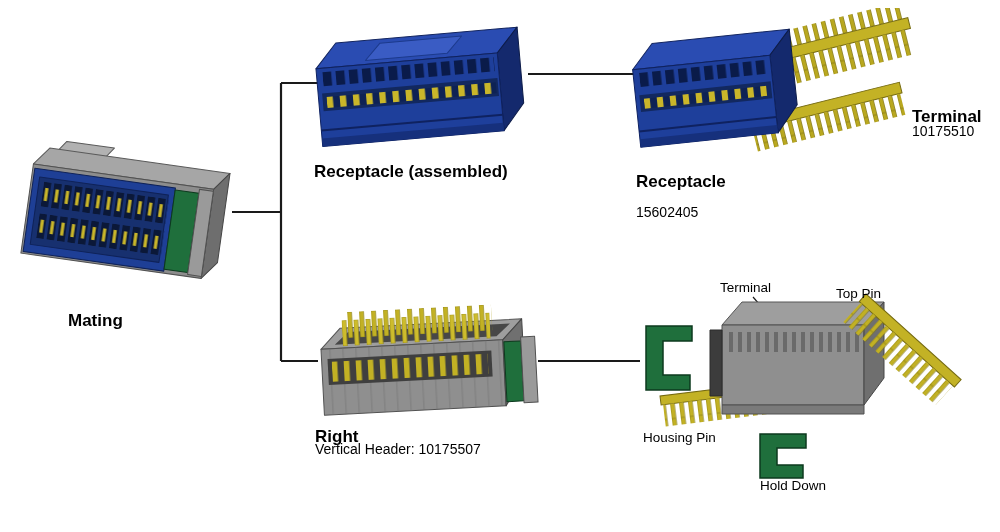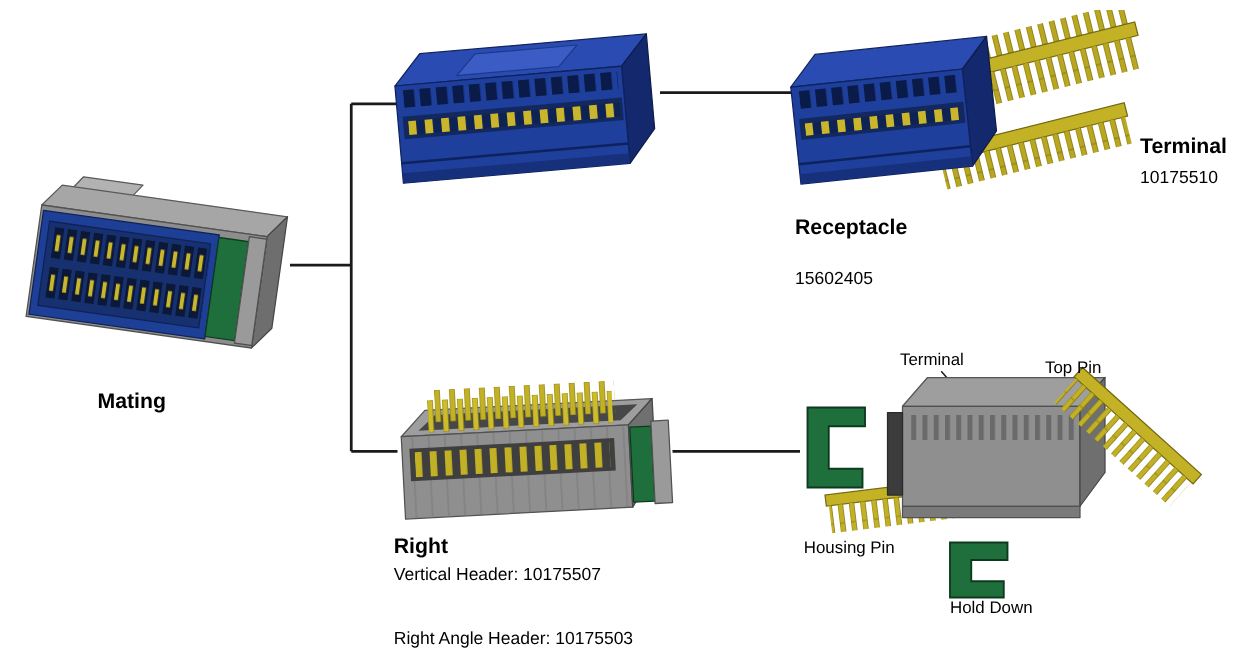--- a/index.html
+++ b/index.html
@@ -4,21 +4,21 @@
 <style>
   * { margin:0; padding:0; box-sizing:border-box; }
   html,body { background:#ffffff; }
   body { font-family:"Liberation Sans", sans-serif; color:#000; }
   .canvas {
     position:relative; width:1000px; height:532px;
     background:#ffffff; overflow:hidden;
   }
   .abs { position:absolute; }
   .title { font-weight:bold; font-size:17px; line-height:1.1; white-space:nowrap; }
-  .pn    { font-size:14px; line-height:1.1; white-space:nowrap;margin-top:10px; }
+  .pn    { font-size:14px; line-height:1.1; white-space:nowrap; }
   .tag   { font-size:13.5px; line-height:1.1; white-space:nowrap; }
   svg { display:block; }
 </style>
 </head>
 <body>
 
 <div class="canvas">
 
   <svg class="abs" style="left:0;top:0" width="1000" height="532" viewBox="0 0 1000 532">
     <path d="M232,212 H281 M281,83 V361 M281,83 H318 M281,361 H318 M528,74 H638 M538,361 H640" stroke="#1a1a1a" stroke-width="2.2" fill="none"></path>
@@ -155,31 +155,31 @@
       <rect x="92" y="125" width="142" height="9" fill="#7a7a7a" stroke="#515151"></rect>
     </g>
     <g transform="translate(236,14) rotate(42)">
       <rect x="0" y="0" width="128" height="10" fill="#c3b225" stroke="#756a10"></rect>
       <rect x="2" y="10" width="124" height="26" fill="url(#teethB)"></rect>
     </g>
     <path d="M16,46 h46 v15 h-29 v34 h27 v15 h-44 z" fill="#1f6f3c" stroke="#0d3a1e" stroke-width="1.5"></path>
     <path d="M130,154 h46 v14 h-29 v17 h26 v13 h-43 z" fill="#1f6f3c" stroke="#0d3a1e" stroke-width="1.5"></path>
   </svg>
 
-  <div class="abs title" style="left:78px;top:312px">Mating</div>
+  <div class="abs title" style="left:68px;top:312px">Mating</div>
 
+  <div class="abs title" style="left:314px;top:163px">Receptacle (assembled)</div>
 
   <div class="abs title" style="left:636px;top:173px">Receptacle</div>
   <div class="abs pn" style="left:636px;top:205px">15602405</div>
 
   <div class="abs title" style="left:912px;top:108px">Terminal</div>
   <div class="abs pn" style="left:912px;top:124px">10175510</div>
 
   <div class="abs title" style="left:315px;top:428px">Right</div>
   <div class="abs pn" style="left:315px;top:442px">Vertical Header: 10175507</div>
-  <div class="abs pn" style="left:315px;top:493px">Right Angle Header: 10175503</div>
 
   <div class="abs tag" style="left:720px;top:281px">Terminal</div>
   <div class="abs tag" style="left:836px;top:287px">Top Pin</div>
   <div class="abs tag" style="left:643px;top:431px">Housing Pin</div>
   <div class="abs tag" style="left:760px;top:479px">Hold Down</div>
 
 </div>
 
 </body></html>

